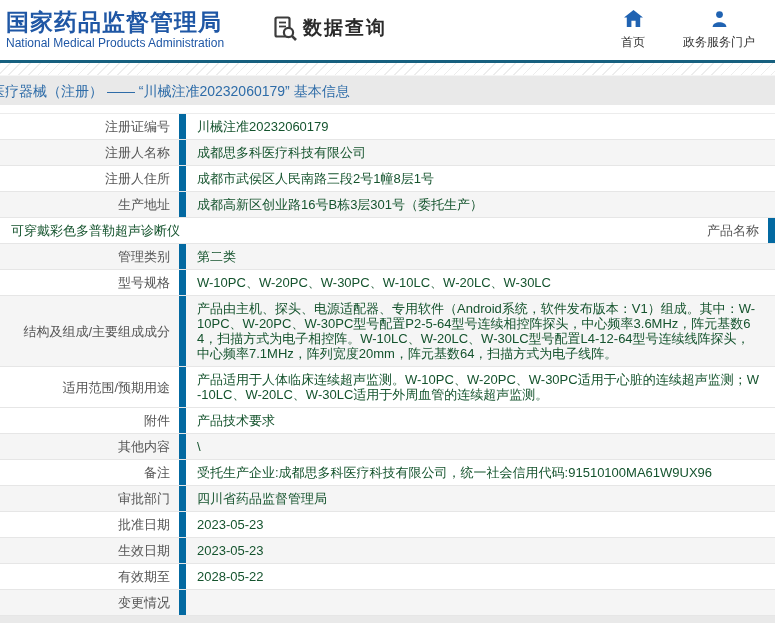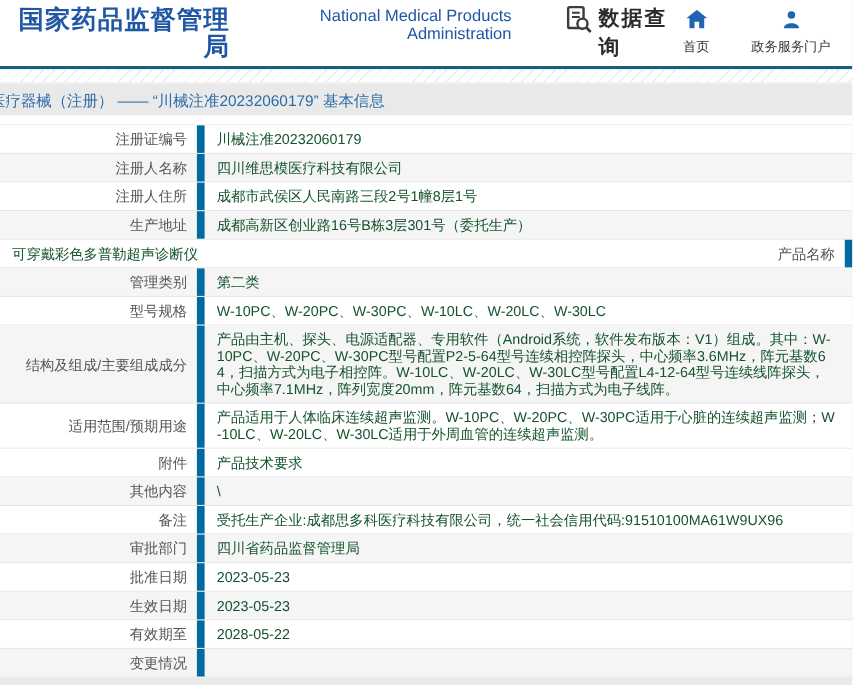--- a/index.html
+++ b/index.html
@@ -2,23 +2,23 @@
 <html><head>
 <meta charset="utf-8">
 <style>
   * { margin:0; padding:0; box-sizing:border-box; }
   html,body { background:#fff; }
   body { font-family:"Liberation Sans", sans-serif; }
   .page { position:relative; width:775px; height:623px; overflow:hidden; background:#e9e9e9; }
 
   
   .site-header { display:flex; align-items:center; height:60px; background:#fff; padding:0 10px 0 6px; }
-  .logo { display:flex; flex-direction:row; justify-content:center; line-height:1.1;text-align:right; }
+  .logo { display:flex; flex-direction:column; justify-content:center; line-height:1.1; }
   .logo-cn { font-size:23px; font-weight:bold; color:#1f57a5; letter-spacing:1px; }
-  .logo-en { font-size:15px; color:#1f57a5; margin-top:2px; }
+  .logo-en { font-size:12px; color:#1f57a5; margin-top:2px; }
   .section-title { display:flex; align-items:flex-start; margin-left:48px; gap:4px; }
   .section-title .txt { font-size:19px; font-weight:bold; color:#2b2b2b; letter-spacing:2px; }
   .top-nav { margin-left:auto; display:flex; align-items:flex-start; gap:38px; padding-right:10px; }
   .nav-item { display:flex; flex-direction:column; align-items:center; gap:3px; text-decoration:none; cursor:pointer; }
   .nav-item .nav-label { font-size:12px; color:#333; white-space:nowrap; }
 
   
   .teal-line { height:3px; background:#17607f; }
   .hatch { height:12px; background:#fff;
     background-image:repeating-linear-gradient(135deg, #ededed 0 1px, transparent 1px 7px); }
@@ -92,21 +92,21 @@
         <div class="row">
           <div class="cell label">
             <span>注册证编号</span>
           </div>
           <div class="cell value">川械注准20232060179</div>
         </div>
         <div class="row alt">
           <div class="cell label">
             <span>注册人名称</span>
           </div>
-          <div class="cell value">四川维思模医疗科技有限公司</div>
+          <div class="cell value">成都思多科医疗科技有限公司</div>
         </div>
         <div class="row">
           <div class="cell label">
             <span>注册人住所</span>
           </div>
           <div class="cell value">成都市武侯区人民南路三段2号1幢8层1号</div>
         </div>
         <div class="row alt">
           <div class="cell label">
             <span>生产地址</span>

